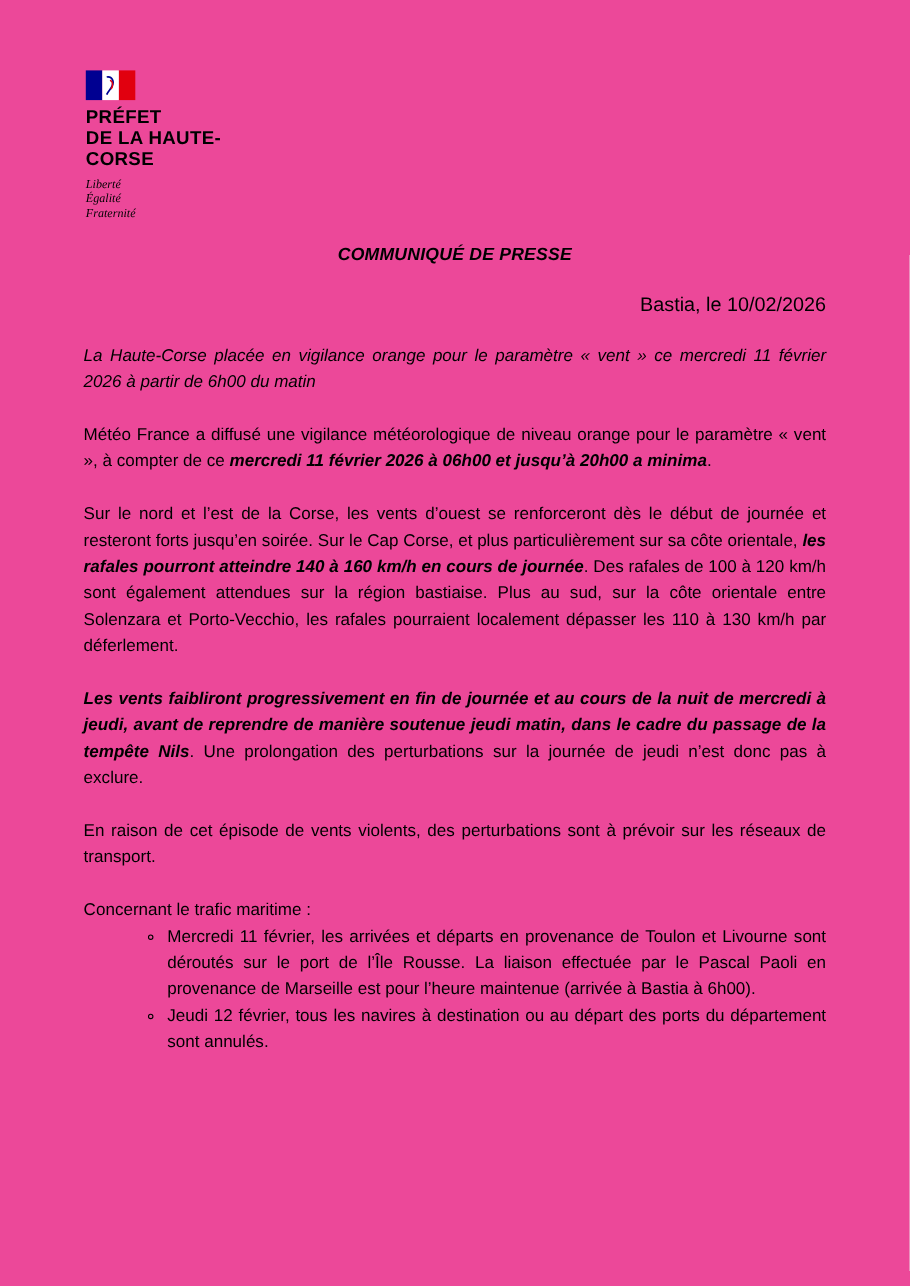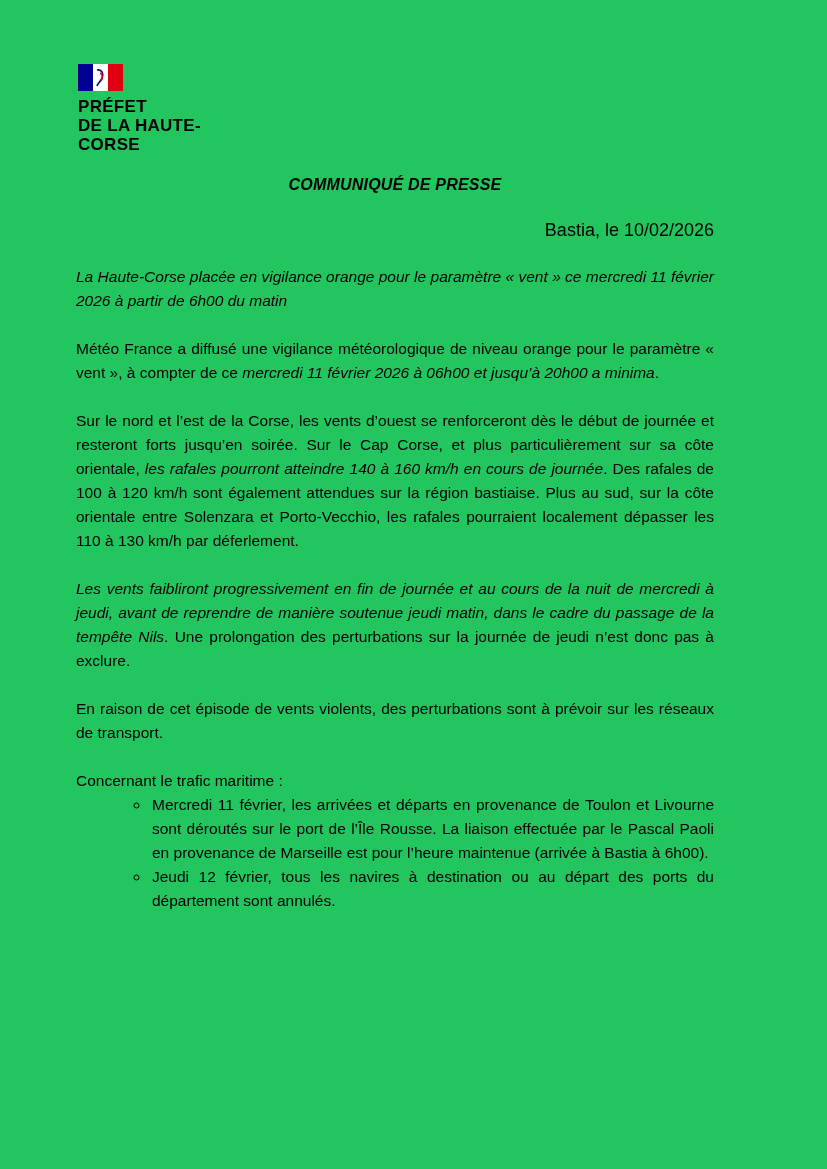--- a/index.html
+++ b/index.html
@@ -1,22 +1,22 @@
 <!DOCTYPE html>
 <html lang="fr" style="--flag-blue: #000091; --flag-red: #E1000F;"><head>
 <meta charset="utf-8">
 <style>
   :root{
     --flag-blue:#000091;
     --flag-red:#E1000F;
   }
   html,body{margin:0;padding:0;background:#e8e8e8;}
   .page{
-    width:827px;height:1169px;background:#22c55e;margin:0 auto;
-    box-sizing:border-box;padding:64px 113px 40px 76px;
+    width:827px;height:1169px;background:#ec4899;margin:0 auto;
+    box-sizing:border-box;padding:64px 76px 40px 76px;
     font-family:"Liberation Sans",sans-serif;color:#1a1a1a;
     position:relative;overflow:hidden;
   }
   
   .logo-block{margin-left:2px;}
   .flag{display:flex;width:45px;height:27px;margin-bottom:6px;}
   .flag .stripe-blue{width:15px;background:var(--flag-blue);}
   .flag .stripe-white{width:15px;background:#ffffff;position:relative;}
   .flag .stripe-red{width:15px;background:var(--flag-red);}
   .flag .stripe-white svg{position:absolute;left:1px;top:2px;}
@@ -33,21 +33,21 @@
     margin:22px 0 0 0;color:#000;letter-spacing:.2px;
   }
   .dateline{
     text-align:right;font-size:18px;margin:26px 0 0 0;color:#000;
   }
   p.body{
     font-size:15.5px;line-height:24px;text-align:justify;
     margin:24px 0 0 0;color:#000;
   }
   .lead{font-weight:normal;font-style:italic;}
-  .bi{font-weight:normal;font-style:italic;}
+  .bi{font-weight:bold;font-style:italic;}
   ul.maritime{
     margin:0;padding:0 0 0 74px;
   }
   ul.maritime li{
     list-style-type:circle;
     font-size:15.5px;line-height:24px;text-align:justify;color:#000;
     padding-left:2px;
   }
 </style>
 </head>
@@ -64,20 +64,25 @@
           <path d="M6 7 C9 8, 9 12, 7 15" stroke="#E1000F" stroke-width="1.4" fill="none"></path>
         </svg>
       </div>
       <div class="stripe-red"></div>
     </div>
     <div class="prefecture-name">
       <div>PRÉFET</div>
       <div>DE LA HAUTE-</div>
       <div>CORSE</div>
     </div>
+    <div class="motto">
+      <div>Liberté</div>
+      <div>Égalité</div>
+      <div>Fraternité</div>
+    </div>
   </header>
 
   <h1 class="doc-title">COMMUNIQUÉ DE PRESSE</h1>
   <p class="dateline">Bastia, le 10/02/2026</p>
 
   <p class="body lead">La Haute-Corse placée en vigilance orange pour le paramètre « vent » ce mercredi 11 février 2026 à partir de 6h00 du matin</p>
 
   <p class="body"><span>Météo France a diffusé une vigilance météorologique de niveau orange pour le paramètre « vent », à compter de ce </span><span class="bi">mercredi 11 février 2026 à 06h00 et jusqu’à 20h00 a minima</span><span>.</span></p>
 
   <p class="body"><span>Sur le nord et l’est de la Corse, les vents d’ouest se renforceront dès le début de journée et resteront forts jusqu’en soirée. Sur le Cap Corse, et plus particulièrement sur sa côte orientale, </span><span class="bi">les rafales pourront atteindre 140 à 160 km/h en cours de journée</span><span>. Des rafales de 100 à 120 km/h sont également attendues sur la région bastiaise. Plus au sud, sur la côte orientale entre Solenzara et Porto-Vecchio, les rafales pourraient localement dépasser les 110 à 130 km/h par déferlement.</span></p>

